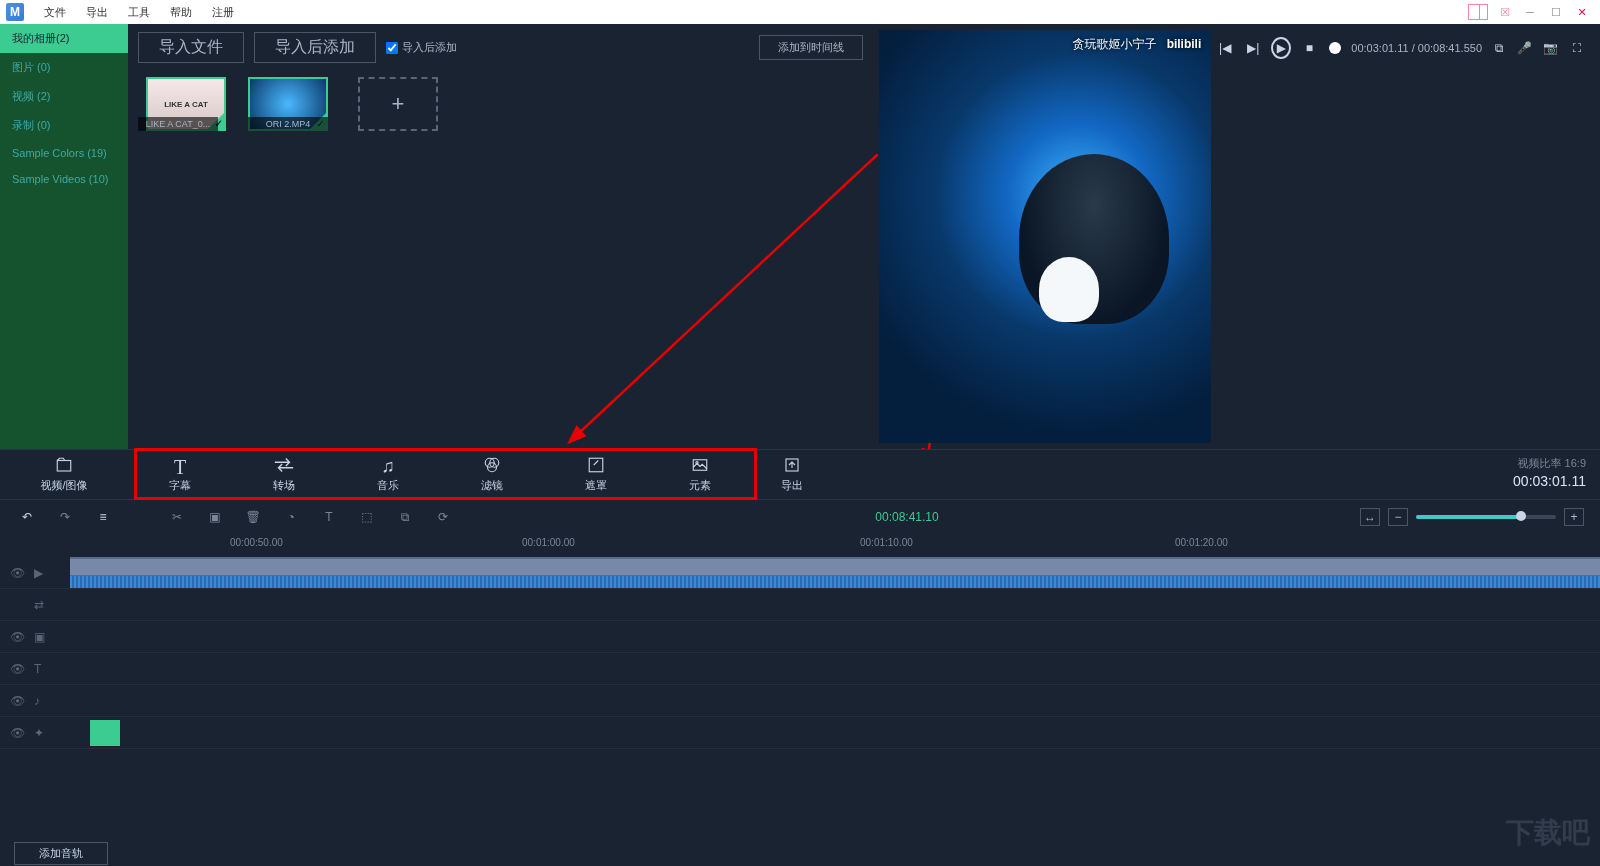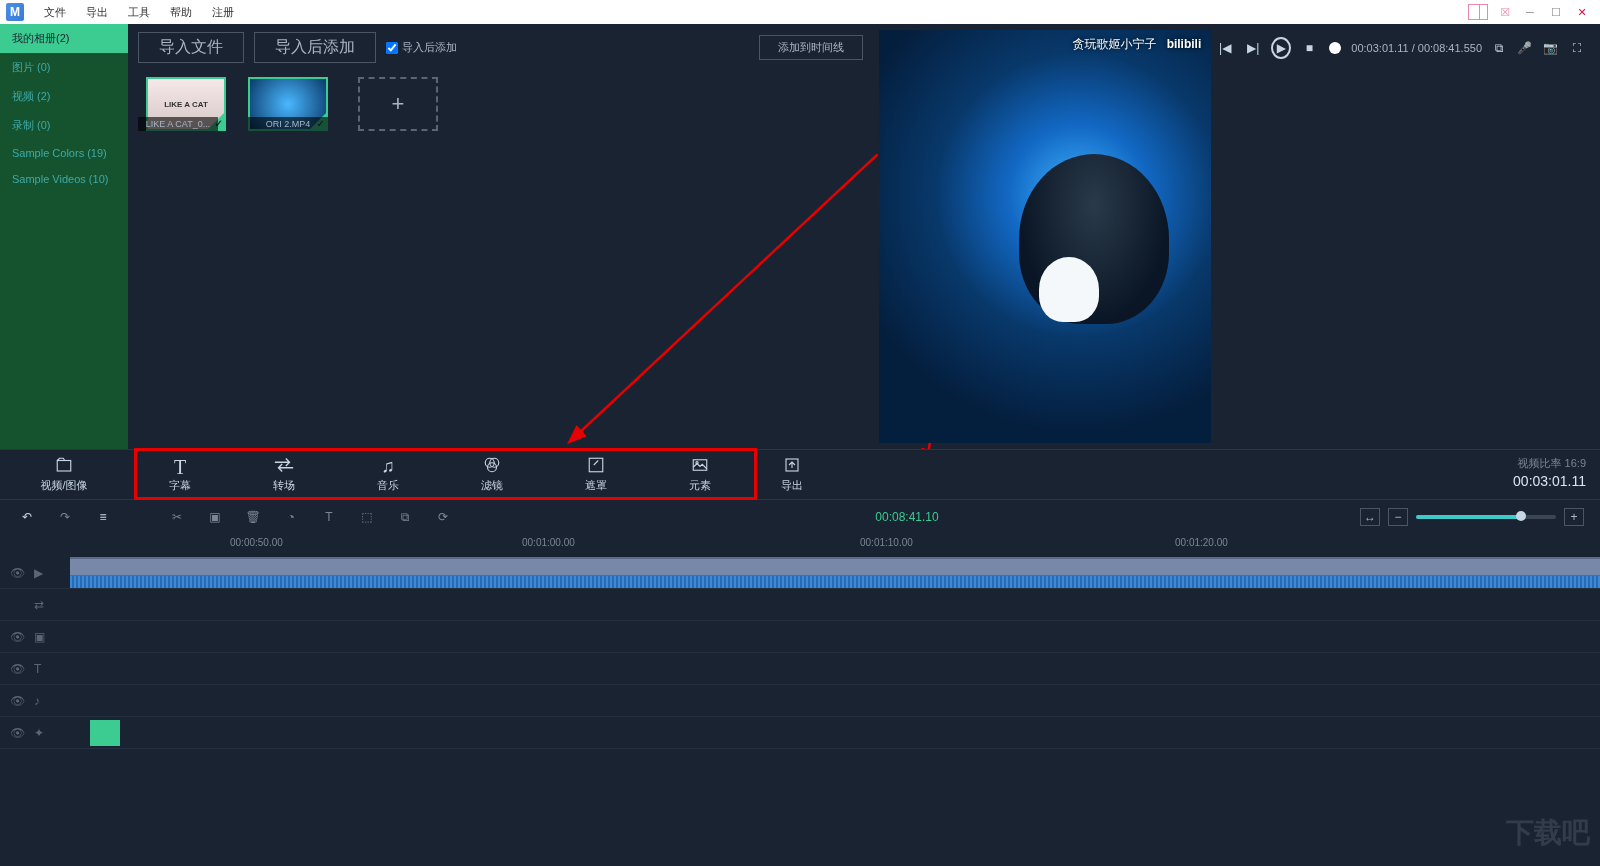--- a/index.html
+++ b/index.html
@@ -328,16 +328,19 @@
         <div class="t-head">
             <span class="eye">👁</span>
             <span class="t-icon">✦</span>
           </div>
         <div class="t-body">
             <div class="clip-green"></div>
           </div>
       </div>
     </div>
 
+    <div class="add-track">
+      <button>添加音轨</button>
+    </div>
   </div>
 </div>
 
 <div class="wm-download">下载吧</div>
 
 </body></html>

